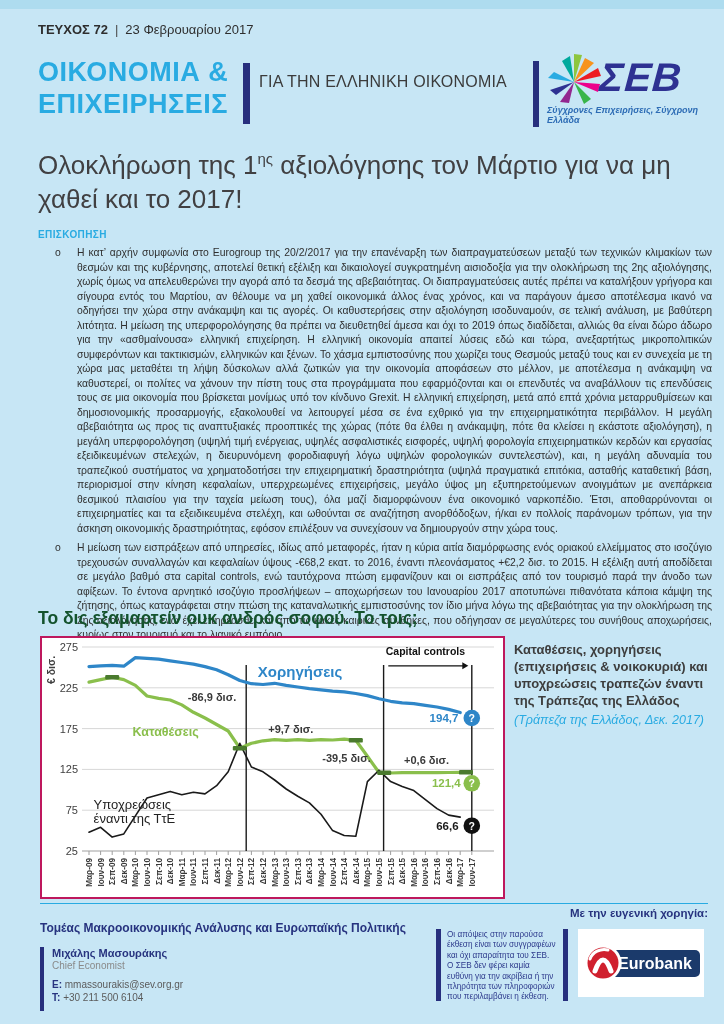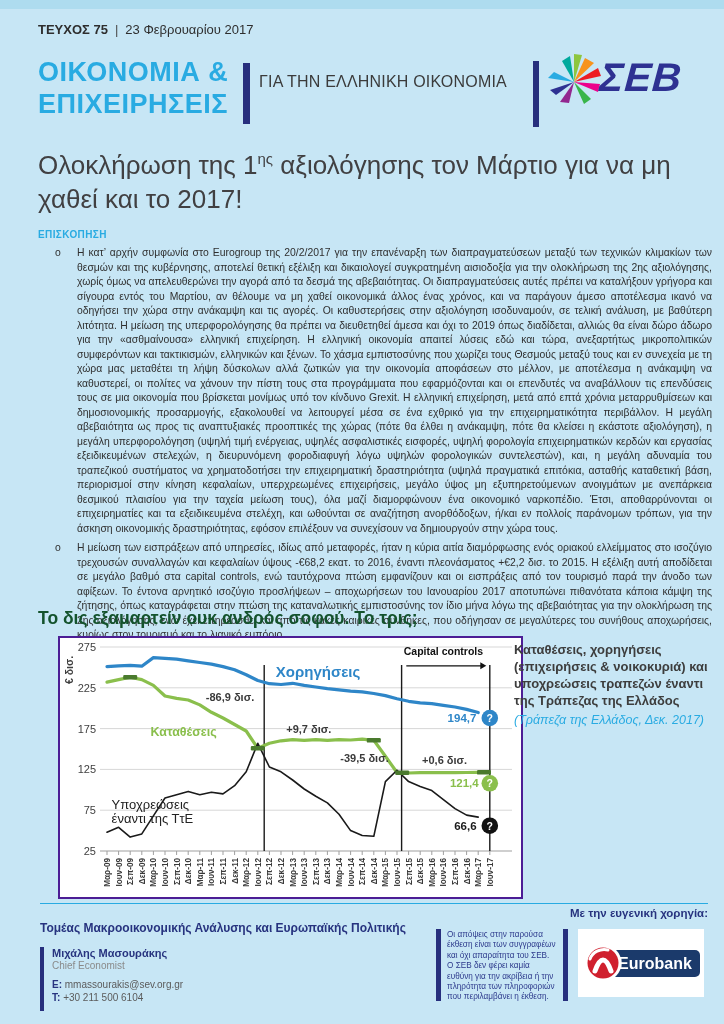--- a/index.html
+++ b/index.html
@@ -23,22 +23,22 @@
              line-height:34px;color:#414042;font-weight:normal;margin:0;}
   .doc-title sup{font-size:15px;line-height:0;}
   .kicker{position:absolute;left:38px;top:229px;font-size:10px;font-weight:bold;
           color:#29abe2;letter-spacing:.4px;}
   .bullets{position:absolute;left:38px;top:246px;width:674px;}
   .bullet{display:flex;margin-bottom:5px;}
   .bullet .bm{flex:none;width:13px;margin-left:17px;margin-right:9px;
               font-size:10.4px;line-height:14.5px;color:#2f2f2f;}
   .bullet p{margin:0;flex:1;font-size:10.4px;line-height:14.5px;color:#2f2f2f;text-align:justify;}
   .chart-title{position:absolute;left:38px;top:608px;font-size:17.5px;font-weight:bold;color:#14532d;}
-  .chart-box{position:absolute;left:58px;top:636px;width:461px;height:259px;
-             background:#fff;border:2px solid #4c1d95;}
+  .chart-box{position:absolute;left:40px;top:636px;width:461px;height:259px;
+             background:#fff;border:2px solid #be185d;}
   .chart-box svg{display:block;font-family:"Liberation Sans",sans-serif;}
   .sidebar{position:absolute;left:514px;top:641px;width:200px;}
   .sidebar .cap{font-size:13px;font-weight:bold;color:#3d3d3d;line-height:17px;}
   .sidebar .src{margin-top:3px;font-size:12.5px;font-style:italic;color:#29abe2;line-height:16px;}
   .rule{position:absolute;left:40px;top:903px;width:668px;height:1px;background:#29abe2;}
   .dept{position:absolute;left:40px;top:921px;font-size:12px;font-weight:bold;color:#27337f;}
   .contacts{position:absolute;left:40px;top:947px;display:flex;gap:30px;flex-direction:column;}
   .contact{display:flex;width:124px;}
   .cbar{flex:none;width:4px;height:64px;background:#272f7d;margin-right:8px;}
   .cname{font-size:11px;font-weight:bold;color:#27337f;white-space:nowrap;}
@@ -53,21 +53,21 @@
   .dtext{flex:1;padding:1px 6px;font-size:8.2px;line-height:10.4px;color:#2d3a8c;}
   .sponsorbox{position:absolute;left:578px;top:929px;width:126px;height:68px;background:#fff;}
 </style>
 </head>
 <body>
 
 <div class="page">
   <div class="topstrip"></div>
 
   <div class="issue">
-    <span class="b">ΤΕΥΧΟΣ 75</span><span class="sep">|</span><span>23 Φεβρουαρίου 2017</span>
+    <span class="b">ΤΕΥΧΟΣ 72</span><span class="sep">|</span><span>23 Φεβρουαρίου 2017</span>
   </div>
 
   <div class="brand">
     <div>ΟΙΚΟΝΟΜΙΑ &amp;</div>
     <div>ΕΠΙΧΕΙΡΗΣΕΙΣ</div>
   </div>
   <div class="hbar1"></div>
   <div class="hsub">
     <div>ΓΙΑ ΤΗΝ ΕΛΛΗΝΙΚΗ ΟΙΚΟΝΟΜΙΑ</div>
   </div>
@@ -82,20 +82,21 @@
         <path d="M0,0 L-4,-26 L-12,-21 Z" fill="#00a99d"></path>
         <path d="M0,0 L8,-27 L0,-28 Z" fill="#8dc63f"></path>
         <path d="M0,0 L20,-19 L11,-24 Z" fill="#f7941d"></path>
         <path d="M0,0 L27,-6 L24,-14 Z" fill="#ed1c24"></path>
         <path d="M0,0 L24,10 L26,2 Z" fill="#ec008c"></path>
         <path d="M0,0 L10,22 L17,17 Z" fill="#39b54a"></path>
       </g>
     </svg>
   </div>
   <div class="logo-sev">ΣΕΒ</div>
+  <div class="logo-tag">Σύγχρονες Επιχειρήσεις, Σύγχρονη Ελλάδα</div>
 
   <h1 class="doc-title">
     <span>Ολοκλήρωση της 1</span><sup>ης</sup><span> αξιολόγησης τον Μάρτιο για να μη χαθεί και το 2017!</span>
   </h1>
 
   <div class="kicker">ΕΠΙΣΚΟΠΗΣΗ</div>
 
   <div class="bullets">
     <div class="bullet">
       <span class="bm">o</span>

